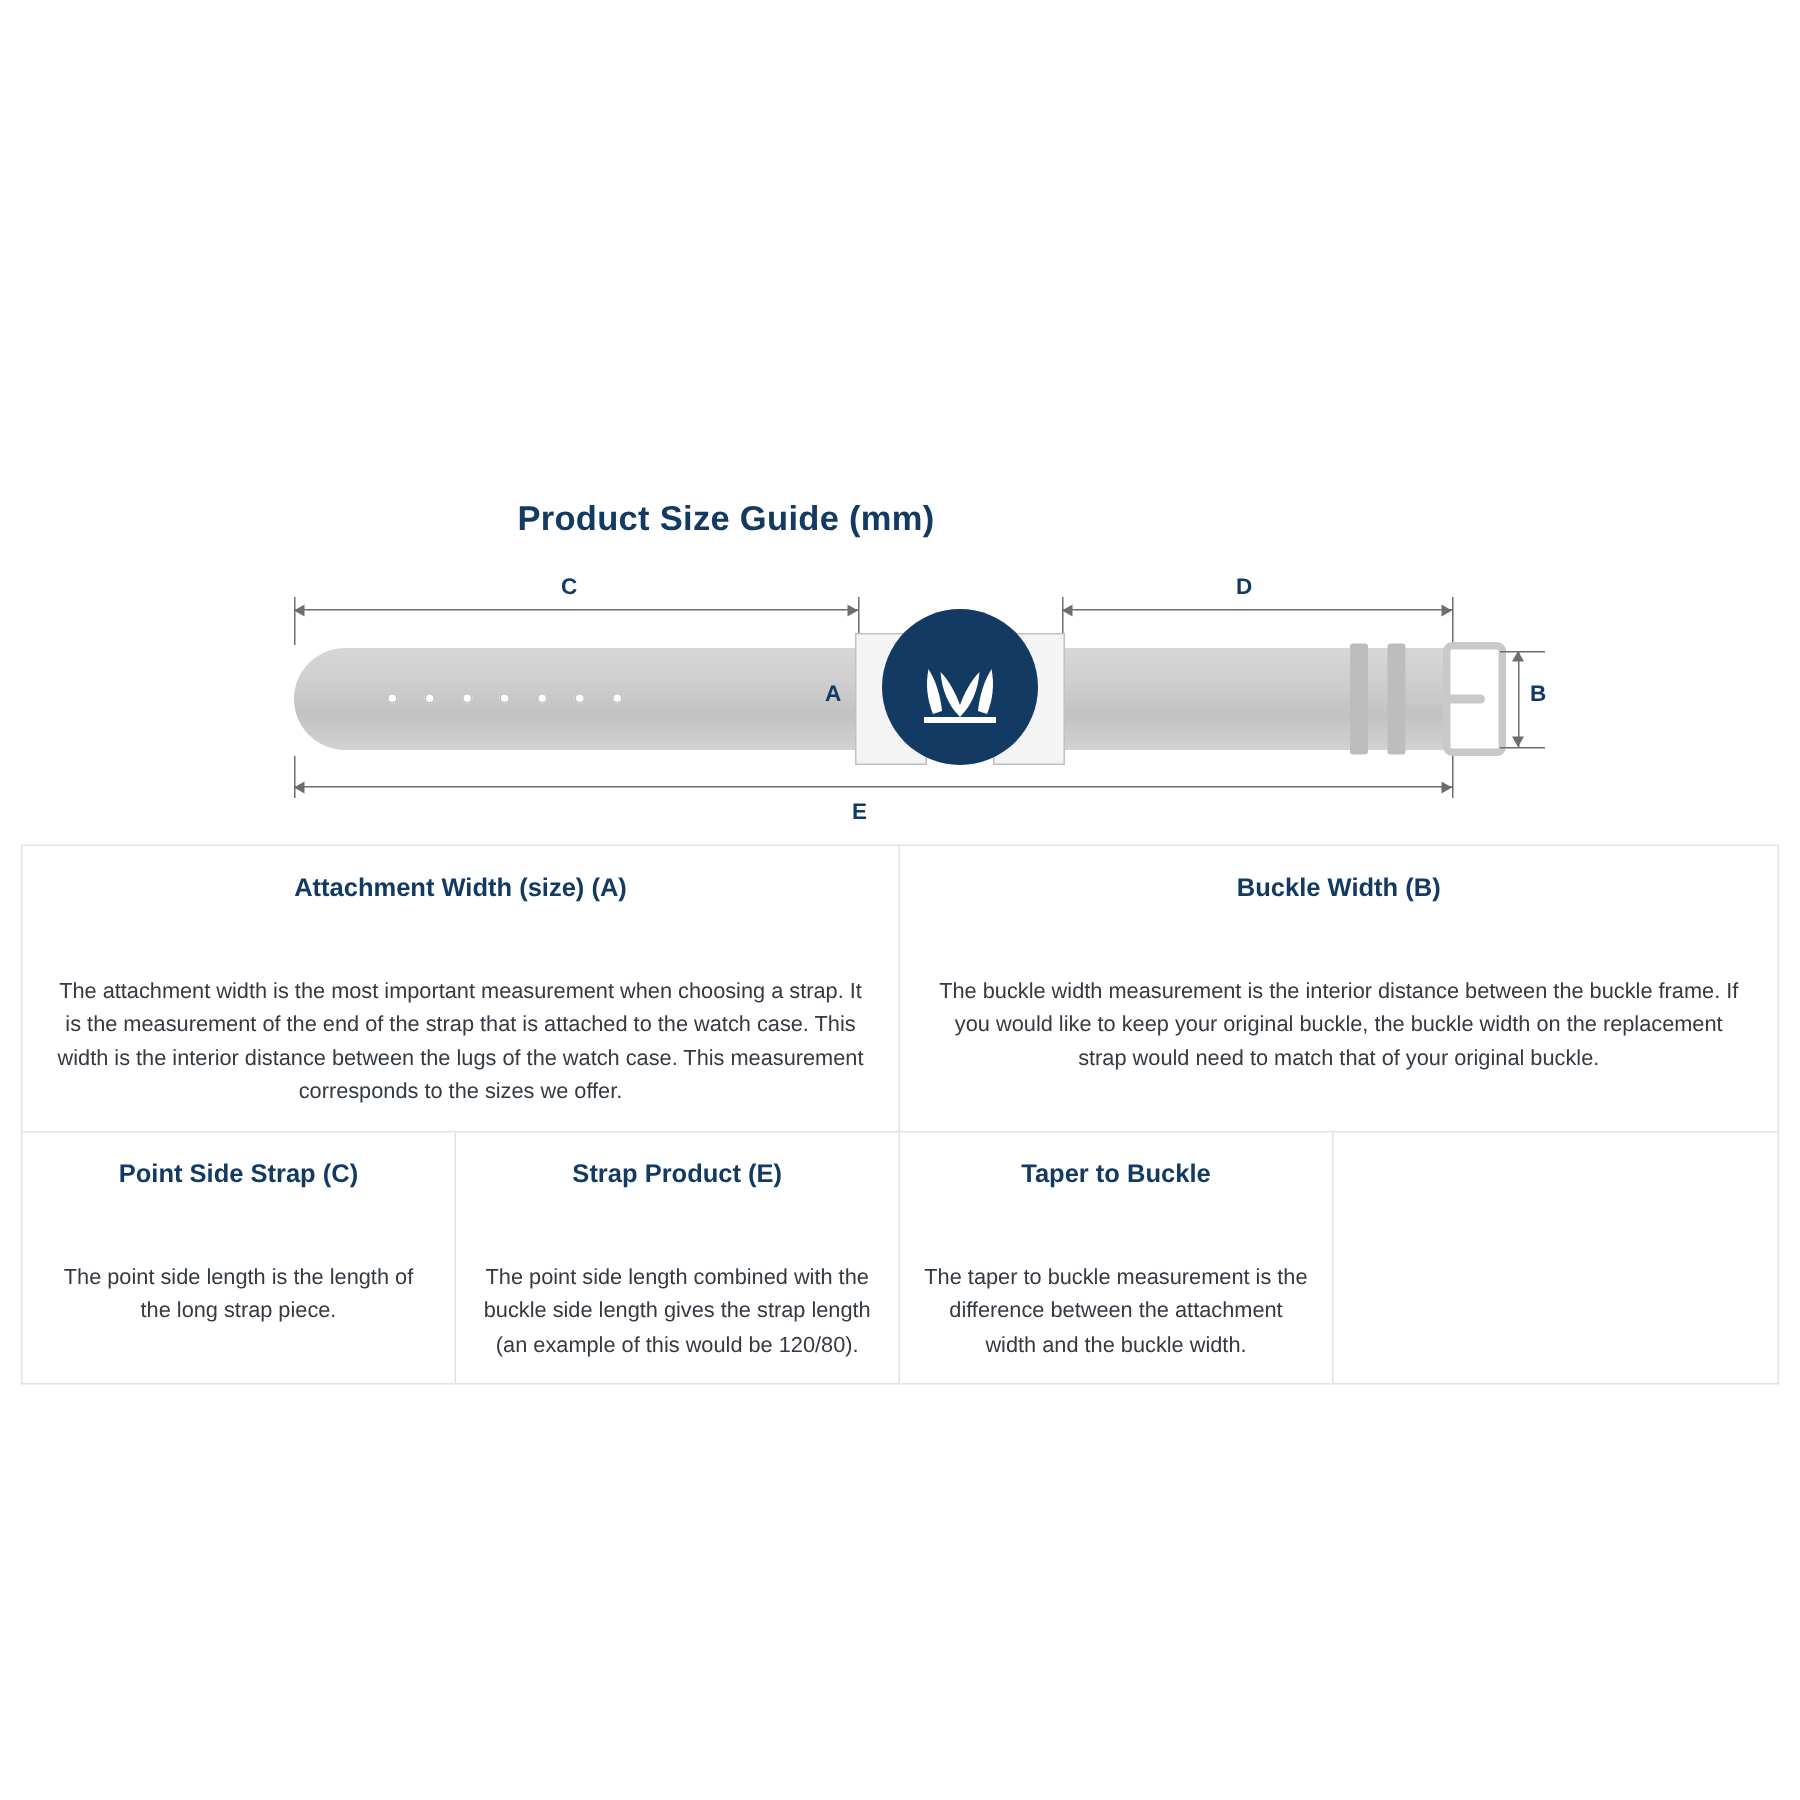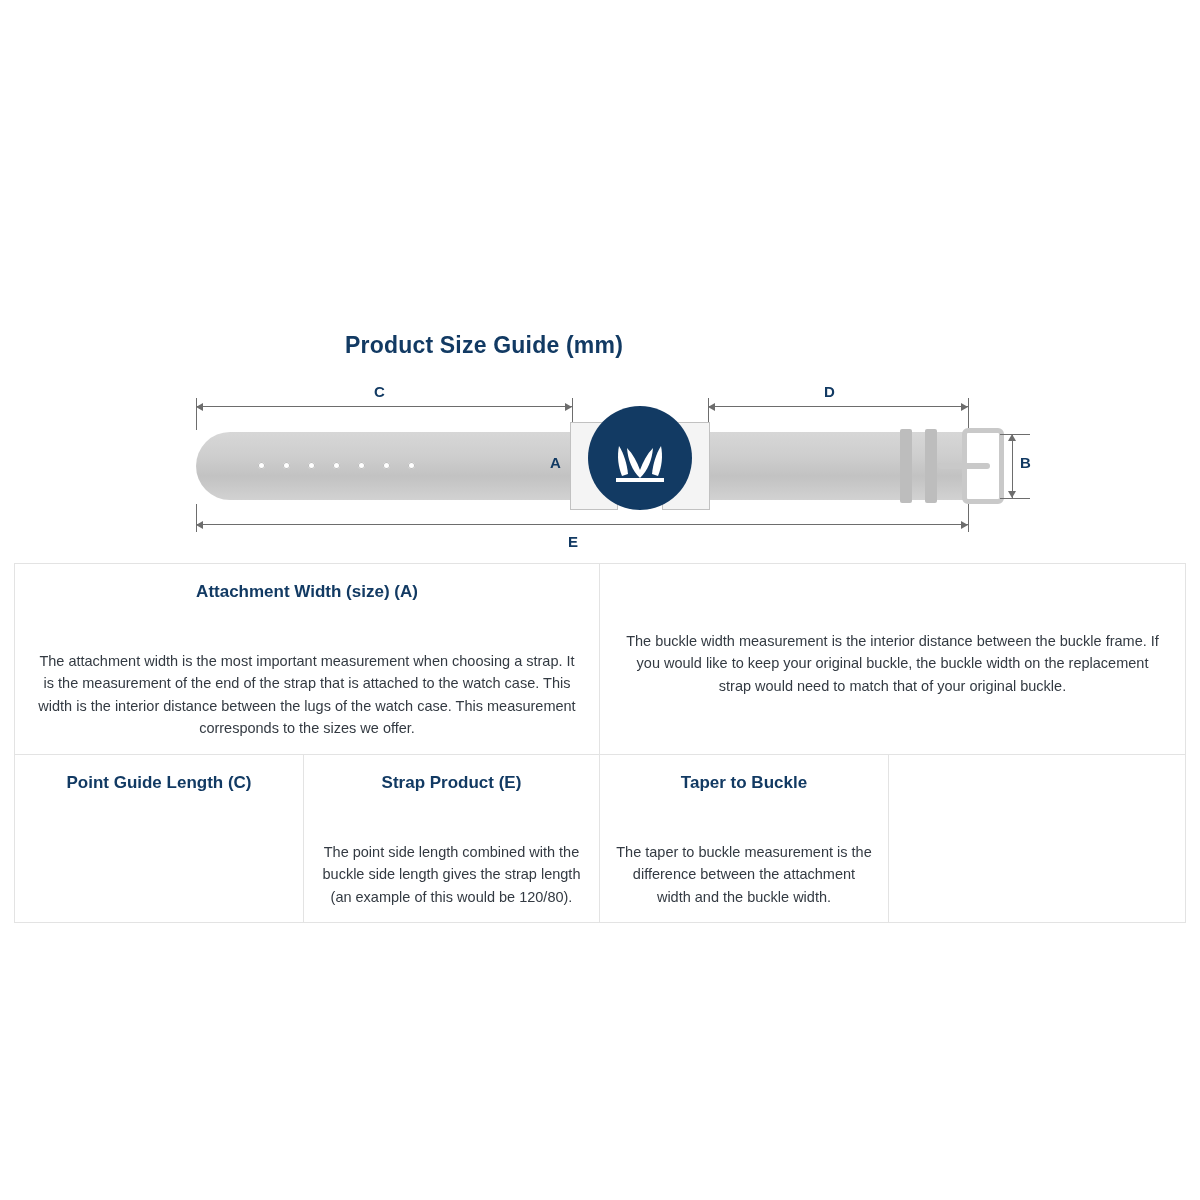--- a/index.html
+++ b/index.html
@@ -269,27 +269,29 @@
   <div class="dim-label" style="left:568px; top:533px;">E</div>
 
   <div class="table">
 
     <div class="row row1">
       <div class="cell">
         <div class="cell-title">Attachment Width (size) (A)</div>
         <div class="cell-body">The attachment width is the most important measurement when choosing a strap. It is the measurement of the end of the strap that is attached to the watch case. This width is the interior distance between the lugs of the watch case. This measurement corresponds to the sizes we offer.</div>
       </div>
       <div class="cell">
+        <div class="cell-title">Buckle Width (B)</div>
         <div class="cell-body">The buckle width measurement is the interior distance between the buckle frame. If you would like to keep your original buckle, the buckle width on the replacement strap would need to match that of your original buckle.</div>
       </div>
     </div>
 
     <div class="row row2">
       <div class="cell">
-        <div class="cell-title">Point Guide Length (C)</div>
+        <div class="cell-title">Point Side Strap (C)</div>
+        <div class="cell-body">The point side length is the length of the long strap piece.</div>
       </div>
       <div class="cell">
         <div class="cell-title">Strap Product (E)</div>
         <div class="cell-body">The point side length combined with the buckle side length gives the strap length (an example of this would be 120/80).</div>
       </div>
       <div class="cell">
         <div class="cell-title">Taper to Buckle</div>
         <div class="cell-body">The taper to buckle measurement is the difference between the attachment width and the buckle width.</div>
       </div>
     </div>

